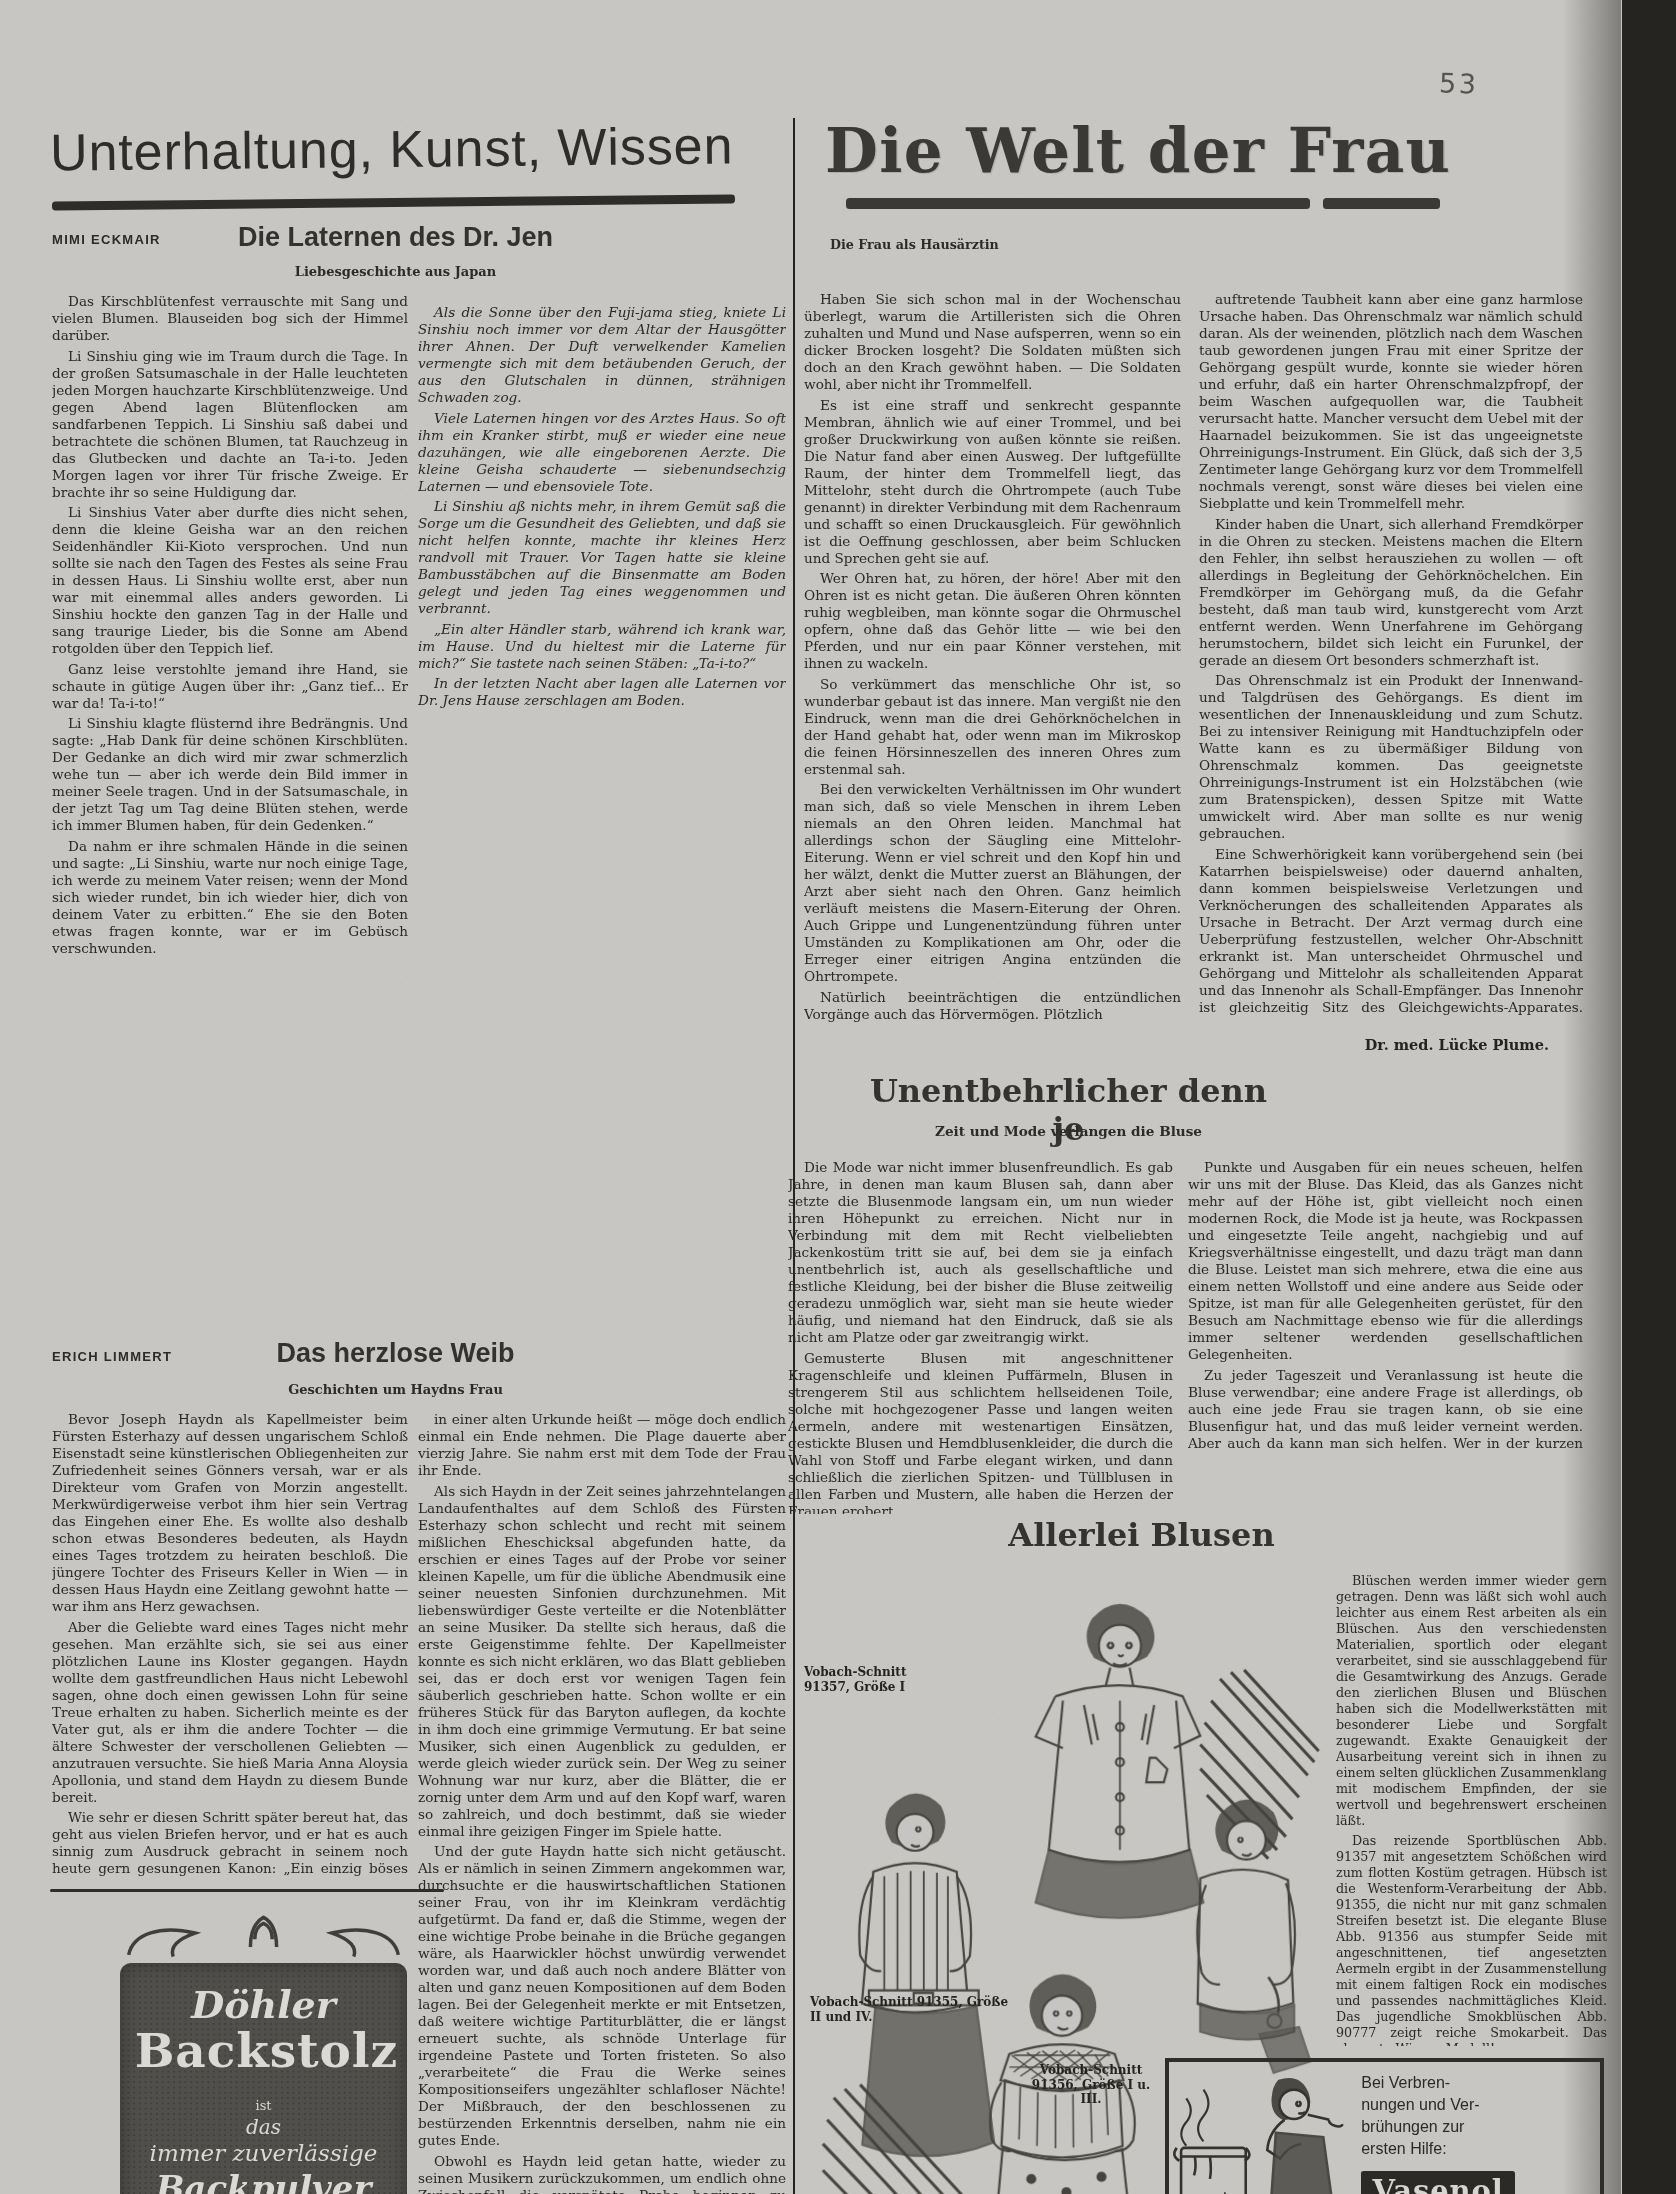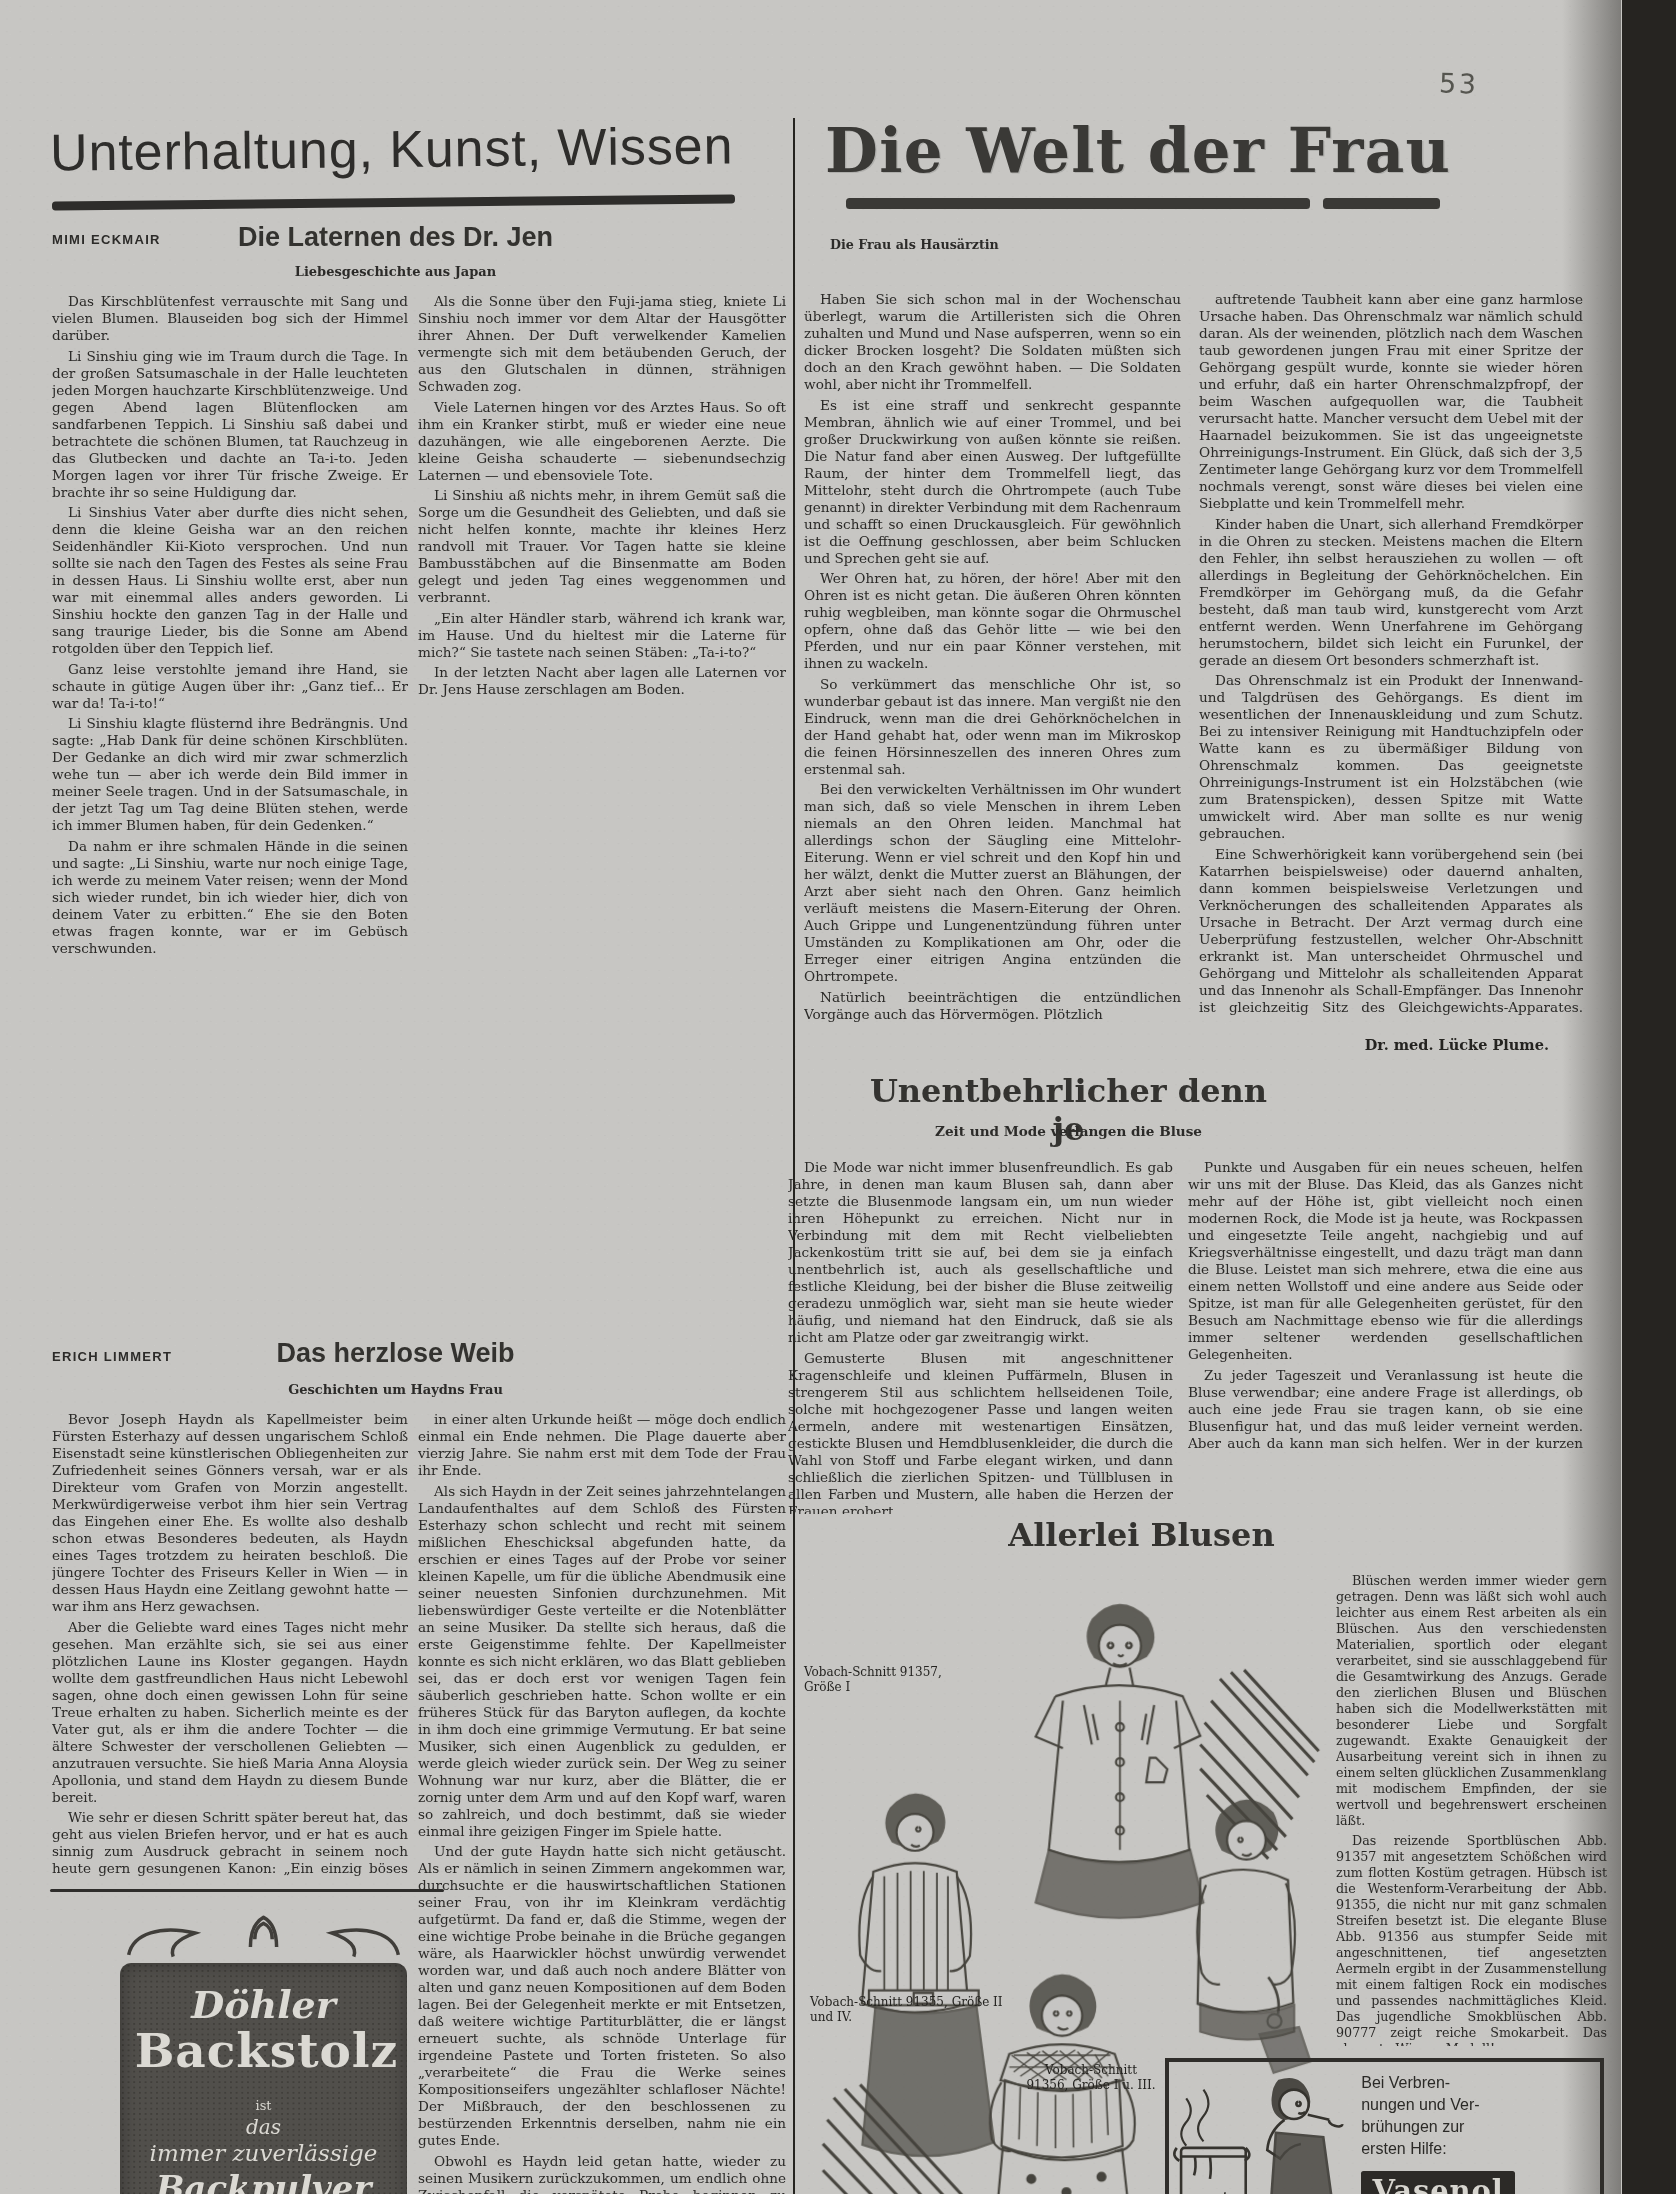--- a/index.html
+++ b/index.html
@@ -30,21 +30,21 @@
   .art-title{font-family:"Liberation Sans",sans-serif;font-weight:bold;font-size:27px;
     color:#33322f;text-align:center;}
   .art-sub{font-weight:bold;font-size:13px;text-align:center;color:#2c2b29;}
   .fr-title{font-weight:bold;font-size:29px;color:#343330;text-align:center;}
   .fr-kicker{font-weight:bold;font-size:12.7px;color:#2c2b29;margin-left:28px;}
   .fr-sub{font-weight:bold;font-size:13.6px;text-align:center;color:#2c2b29;}
 
   .col{font-size:13.6px;line-height:17px;text-align:justify;overflow:hidden;color:#2a2927;}
   .col p{margin:0 0 3.5px 0;text-indent:16px;}
   .signature{font-weight:bold;font-size:14.5px;text-align:right;color:#242320;}
-  .caption{font-weight:normal;font-size:12px;line-height:14.5px;color:#242320;}
+  .caption{font-weight:bold;font-size:12px;line-height:14.5px;color:#242320;}
   .pagenum{font-family:"DejaVu Sans",sans-serif;font-size:27px;color:#55554f;
     transform:rotate(2deg);letter-spacing:2.6px;}
 
   
   .doehler{left:112px;top:1913px;width:303px;height:351px;text-align:center;}
   .doehler .plaque{
     margin:0 8px;border-radius:11.4px;padding:21px 8.8px 18.4px 8.8px;
     background-color:#514f4b;
     background-image:radial-gradient(#5d5b57 0.5px, transparent 0.7px),
                      radial-gradient(#413f3b 0.7px, transparent 0.9px);
@@ -90,21 +90,21 @@
   <div class="abs art-sub" style="left:132px;top:264px;width:527px;">Liebesgeschichte aus Japan</div>
 
   <div class="abs col" style="left:52px;top:293px;width:356px;height:1041px;">
     <p>Das Kirschblütenfest verrauschte mit Sang und vielen Blumen. Blauseiden bog sich der Himmel darüber.</p>
     <p>Li Sinshiu ging wie im Traum durch die Tage. In der großen Satsumaschale in der Halle leuchteten jeden Morgen hauchzarte Kirschblütenzweige. Und gegen Abend lagen Blütenflocken am sandfarbenen Teppich. Li Sinshiu saß dabei und betrachtete die schönen Blumen, tat Rauchzeug in das Glutbecken und dachte an Ta-i-to. Jeden Morgen lagen vor ihrer Tür frische Zweige. Er brachte ihr so seine Huldigung dar.</p>
     <p>Li Sinshius Vater aber durfte dies nicht sehen, denn die kleine Geisha war an den reichen Seidenhändler Kii-Kioto versprochen. Und nun sollte sie nach den Tagen des Festes als seine Frau in dessen Haus. Li Sinshiu wollte erst, aber nun war mit einemmal alles anders geworden. Li Sinshiu hockte den ganzen Tag in der Halle und sang traurige Lieder, bis die Sonne am Abend rotgolden über den Teppich lief.</p>
     <p>Ganz leise verstohlte jemand ihre Hand, sie schaute in gütige Augen über ihr: „Ganz tief... Er war da! Ta-i-to!“</p>
     <p>Li Sinshiu klagte flüsternd ihre Bedrängnis. Und sagte: „Hab Dank für deine schönen Kirschblüten. Der Gedanke an dich wird mir zwar schmerzlich wehe tun — aber ich werde dein Bild immer in meiner Seele tragen. Und in der Satsumaschale, in der jetzt Tag um Tag deine Blüten stehen, werde ich immer Blumen haben, für dein Gedenken.“</p>
     <p>Da nahm er ihre schmalen Hände in die seinen und sagte: „Li Sinshiu, warte nur noch einige Tage, ich werde zu meinem Vater reisen; wenn der Mond sich wieder rundet, bin ich wieder hier, dich von deinem Vater zu erbitten.“ Ehe sie den Boten etwas fragen konnte, war er im Gebüsch verschwunden.</p>
   </div>
-  <div class="abs col" style="left:418px;top:293px;width:368px;height:1041px;">
+  <div class="abs col" style="left:418px;top:304px;width:368px;height:1041px;font-style:italic;">
     <p>Als die Sonne über den Fuji-jama stieg, kniete Li Sinshiu noch immer vor dem Altar der Hausgötter ihrer Ahnen. Der Duft verwelkender Kamelien vermengte sich mit dem betäubenden Geruch, der aus den Glutschalen in dünnen, strähnigen Schwaden zog.</p>
     <p>Viele Laternen hingen vor des Arztes Haus. So oft ihm ein Kranker stirbt, muß er wieder eine neue dazuhängen, wie alle eingeborenen Aerzte. Die kleine Geisha schauderte — siebenundsechzig Laternen — und ebensoviele Tote.</p>
     <p>Li Sinshiu aß nichts mehr, in ihrem Gemüt saß die Sorge um die Gesundheit des Geliebten, und daß sie nicht helfen konnte, machte ihr kleines Herz randvoll mit Trauer. Vor Tagen hatte sie kleine Bambusstäbchen auf die Binsenmatte am Boden gelegt und jeden Tag eines weggenommen und verbrannt.</p>
     <p>„Ein alter Händler starb, während ich krank war, im Hause. Und du hieltest mir die Laterne für mich?“ Sie tastete nach seinen Stäben: „Ta-i-to?“</p>
     <p>In der letzten Nacht aber lagen alle Laternen vor Dr. Jens Hause zerschlagen am Boden.</p>
   </div>
 
   <div class="abs byline" style="left:52px;top:1349px;">ERICH LIMMERT</div>
   <div class="abs art-title" style="left:132px;top:1338px;width:527px;">Das herzlose Weib</div>
   <div class="abs art-sub" style="left:132px;top:1382px;width:527px;">Geschichten um Haydns Frau</div>

